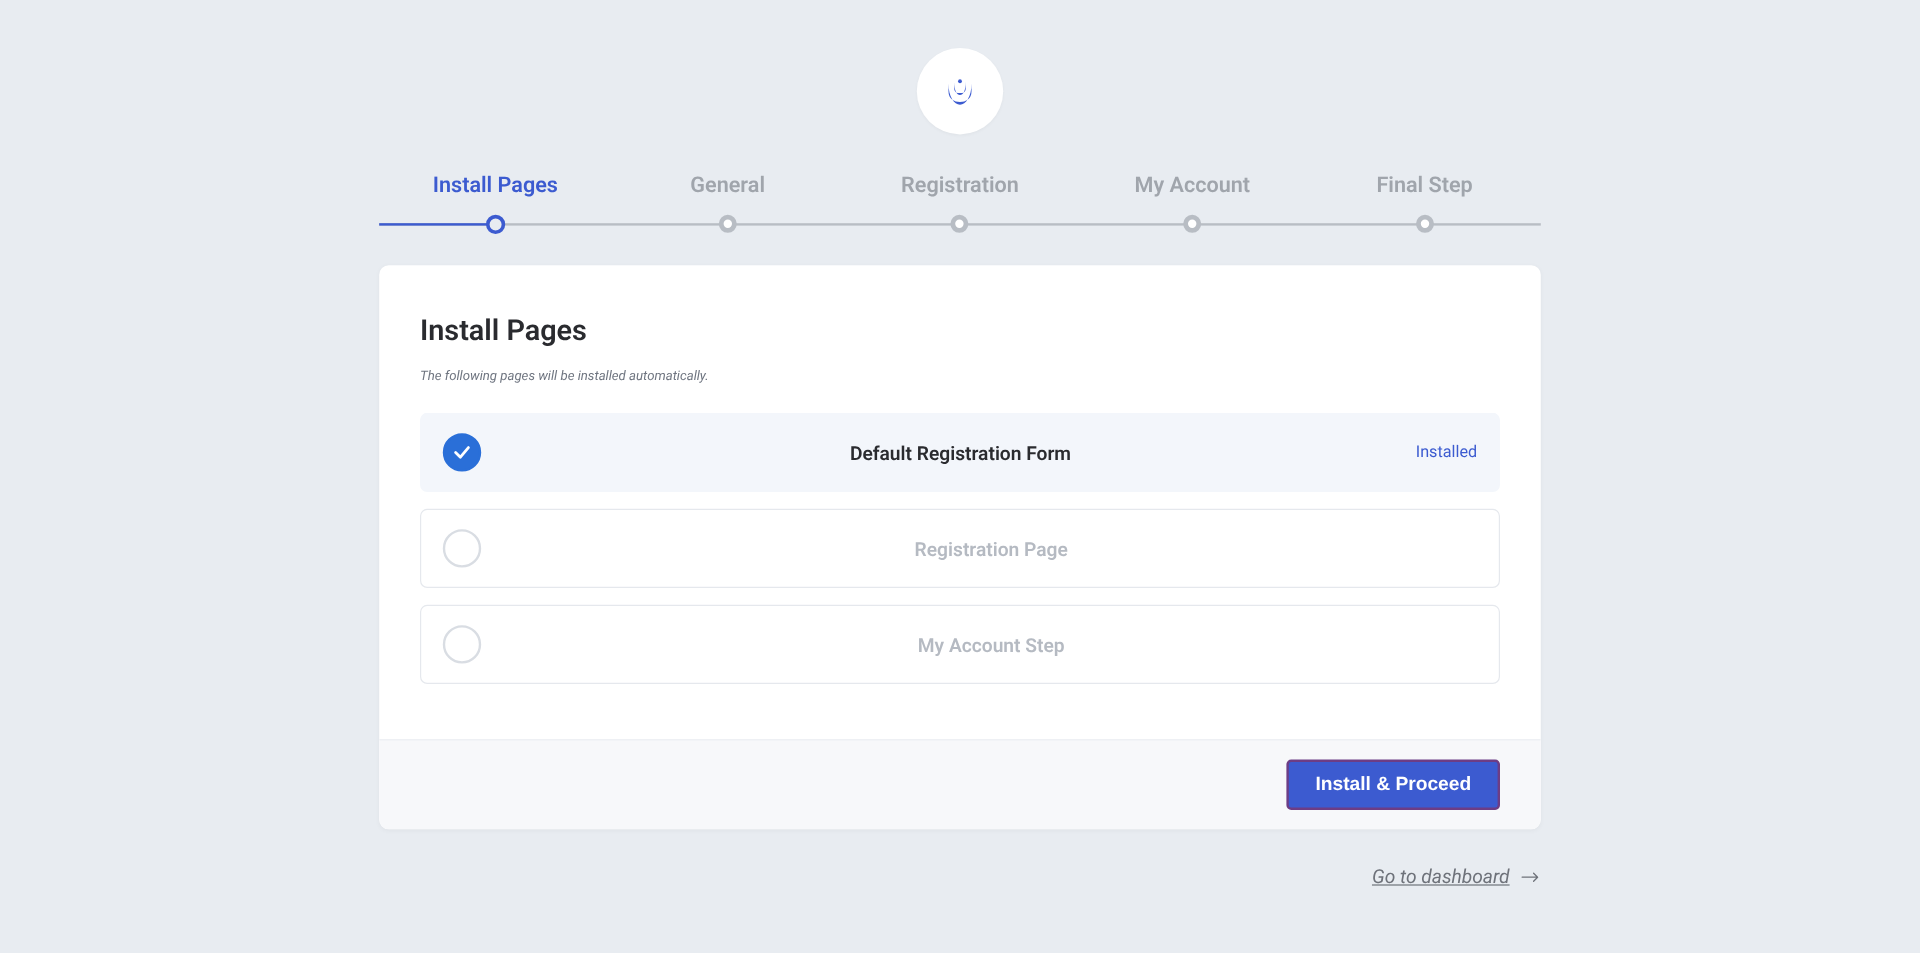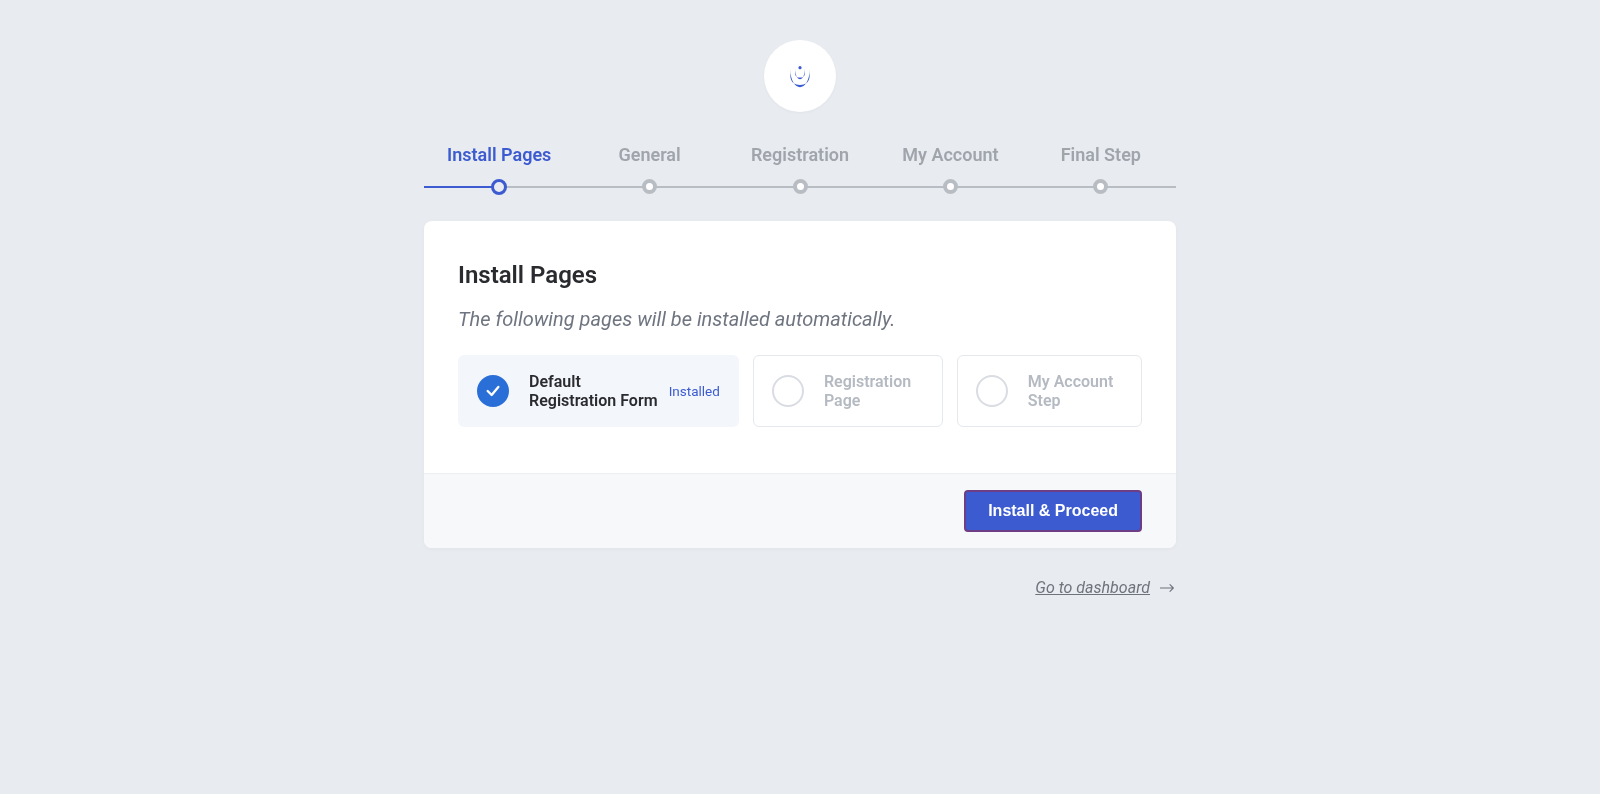--- a/index.html
+++ b/index.html
@@ -2,21 +2,21 @@
 <html><head>
   <meta charset="utf-8">
   <style>
     * { box-sizing: border-box; margin: 0; padding: 0; }
     body {
       background: #e8ecf1;
       font-family: -apple-system, BlinkMacSystemFont, 'Segoe UI', Roboto, Helvetica, Arial, sans-serif;
       min-height: 794px;
       padding-top: 40px;
     }
-    .container { width: 752px; margin: 0 auto; }
+    .container { width: 968px; margin: 0 auto; }
     .logo-wrap { display: flex; justify-content: center; margin-bottom: 32px; }
     .logo {
       width: 72px; height: 72px;
       background: #fff;
       border-radius: 50%;
       display: flex; align-items: center; justify-content: center;
       box-shadow: 0 1px 3px rgba(0,0,0,0.04);
     }
     .logo svg { width: 32px; height: 32px; }
 
@@ -82,25 +82,25 @@
     .card-body { padding: 40px 34px 46px; }
     .card-title {
       font-size: 24px;
       font-weight: 600;
       color: #2a2b2f;
       margin-bottom: 18px;
     }
     .card-sub {
       font-style: italic;
       color: #6f7580;
-      font-size: 20px;
+      font-size: 11px;
       margin-bottom: 24px;
     }
 
-    .pages-list { display: flex; flex-direction: row; gap: 14px; }
+    .pages-list { display: flex; flex-direction: column; gap: 14px; text-align: center; }
     .page-item {
       display: flex;
       align-items: center;
       padding: 16px 18px;
       border-radius: 6px;
       border: 1px solid #e5e8ed;
     }
     .page-item.installed {
       background: #f3f6fb;
       border-color: transparent;

